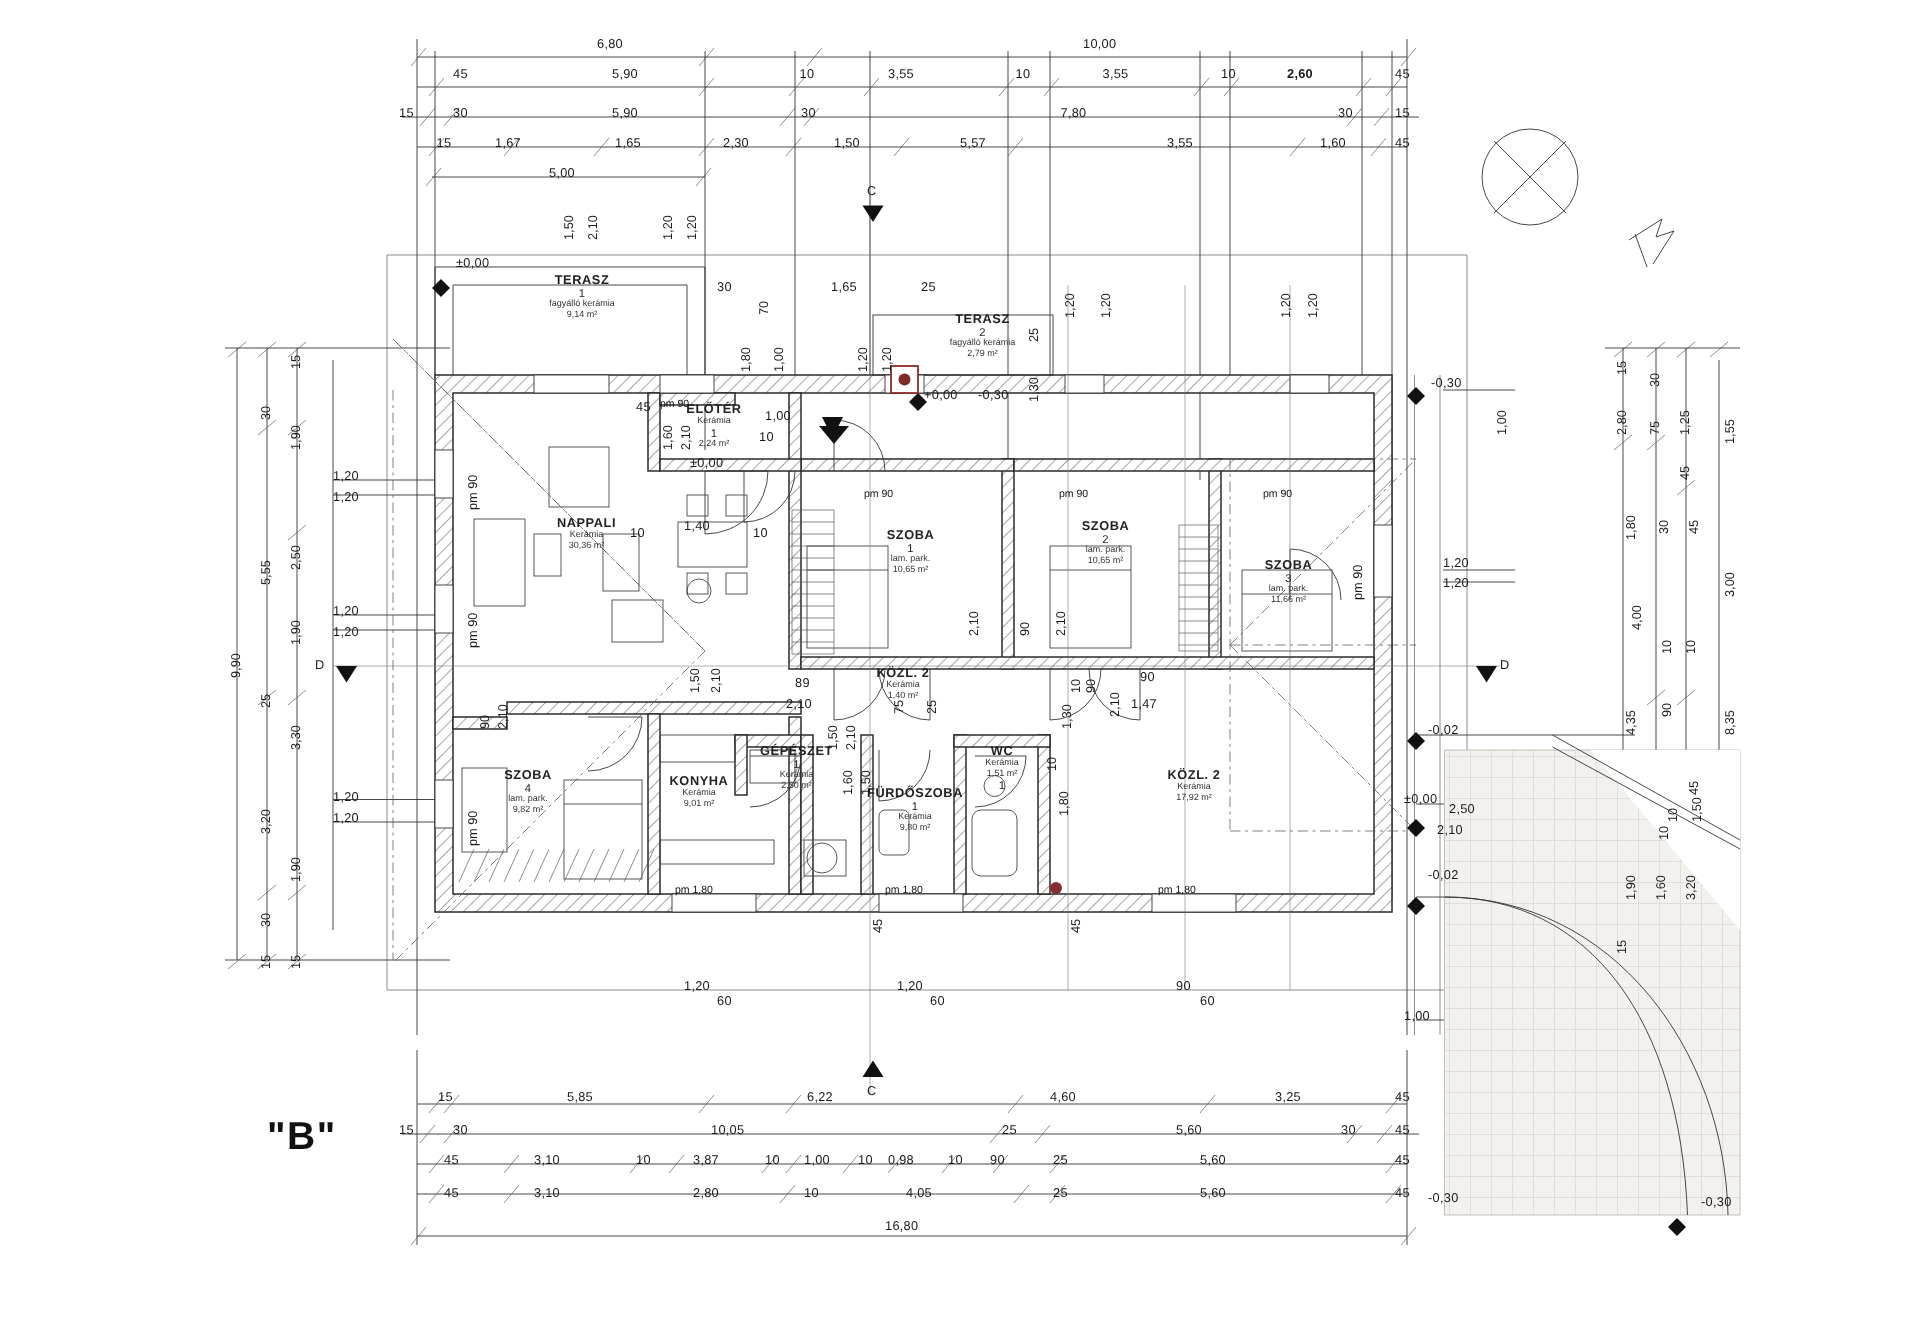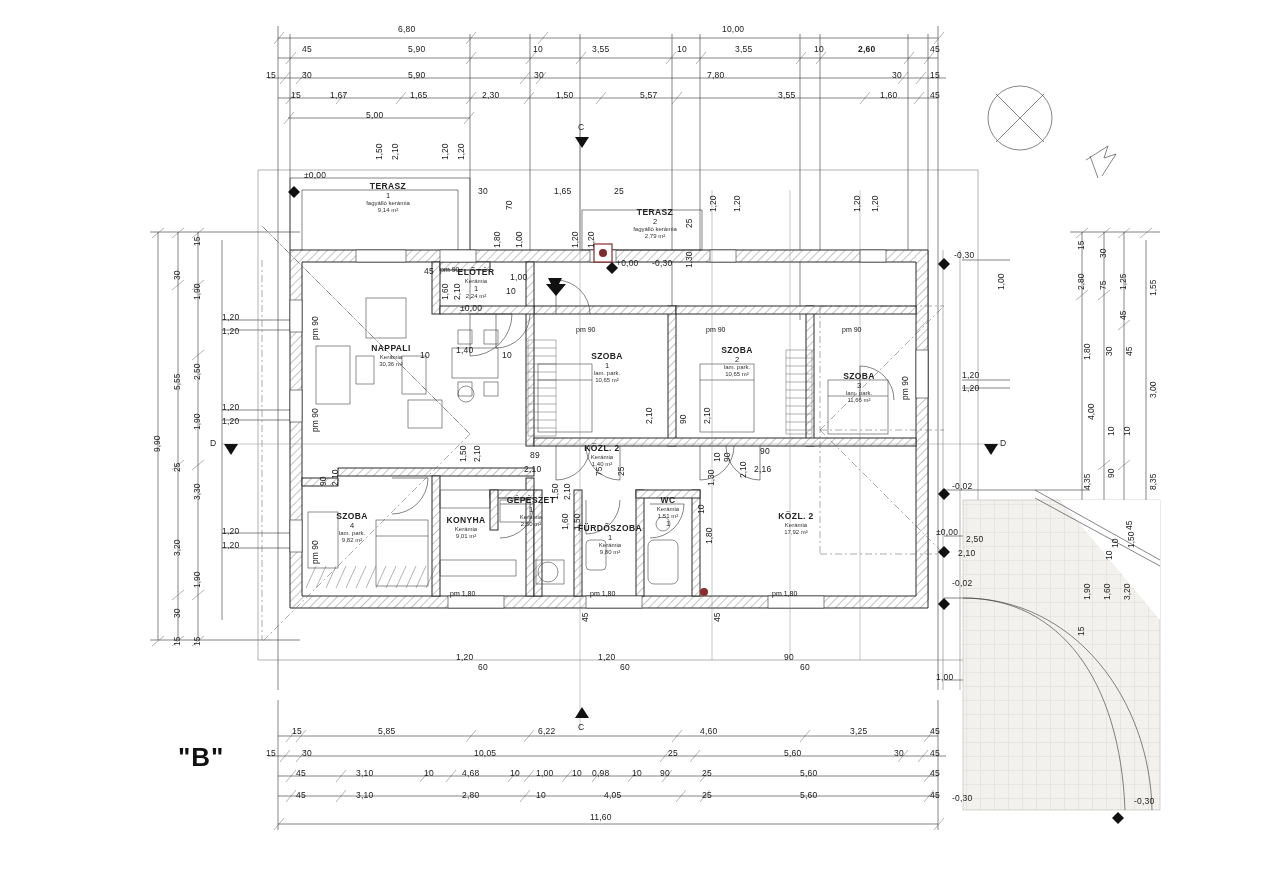--- a/index.html
+++ b/index.html
@@ -613,21 +613,21 @@
   <div class="abs dimv" style="left:452px;top:300px;">2,10</div>
   <div class="abs dim" style="left:456px;top:345px;">1,40</div>
   <div class="abs dim" style="left:420px;top:350px;">10</div>
   <div class="abs dim" style="left:502px;top:350px;">10</div>
   <div class="abs dim" style="left:530px;top:450px;">89</div>
   <div class="abs dim" style="left:524px;top:464px;">2,10</div>
   <div class="abs dimv" style="left:644px;top:424px;">2,10</div>
   <div class="abs dimv" style="left:678px;top:424px;">90</div>
   <div class="abs dimv" style="left:702px;top:424px;">2,10</div>
   <div class="abs dim" style="left:760px;top:446px;">90</div>
-  <div class="abs dim" style="left:754px;top:464px;">2,16</div>
+  <div class="abs dim" style="left:754px;top:464px;">1,47</div>
   <div class="abs dimv" style="left:738px;top:478px;">2,10</div>
   <div class="abs dimv" style="left:712px;top:462px;">10</div>
   <div class="abs dimv" style="left:722px;top:462px;">90</div>
   <div class="abs dimv" style="left:458px;top:462px;">1,50</div>
   <div class="abs dimv" style="left:472px;top:462px;">2,10</div>
   <div class="abs dimv" style="left:318px;top:486px;">90</div>
   <div class="abs dimv" style="left:330px;top:486px;">2,10</div>
   <div class="abs dimv" style="left:550px;top:500px;">1,50</div>
   <div class="abs dimv" style="left:562px;top:500px;">2,10</div>
   <div class="abs dimv" style="left:594px;top:476px;">75</div>
@@ -659,41 +659,41 @@
   <div class="abs dim" style="left:302px;top:748px;">30</div>
   <div class="abs dim" style="left:474px;top:748px;">10,05</div>
   <div class="abs dim" style="left:668px;top:748px;">25</div>
   <div class="abs dim" style="left:784px;top:748px;">5,60</div>
   <div class="abs dim" style="left:894px;top:748px;">30</div>
   <div class="abs dim" style="left:930px;top:748px;">45</div>
 
   <div class="abs dim" style="left:296px;top:768px;">45</div>
   <div class="abs dim" style="left:356px;top:768px;">3,10</div>
   <div class="abs dim" style="left:424px;top:768px;">10</div>
-  <div class="abs dim" style="left:462px;top:768px;">4,68</div>
+  <div class="abs dim" style="left:462px;top:768px;">3,87</div>
   <div class="abs dim" style="left:510px;top:768px;">10</div>
   <div class="abs dim" style="left:536px;top:768px;">1,00</div>
   <div class="abs dim" style="left:572px;top:768px;">10</div>
   <div class="abs dim" style="left:592px;top:768px;">0,98</div>
   <div class="abs dim" style="left:632px;top:768px;">10</div>
   <div class="abs dim" style="left:660px;top:768px;">90</div>
   <div class="abs dim" style="left:702px;top:768px;">25</div>
   <div class="abs dim" style="left:800px;top:768px;">5,60</div>
   <div class="abs dim" style="left:930px;top:768px;">45</div>
 
   <div class="abs dim" style="left:296px;top:790px;">45</div>
   <div class="abs dim" style="left:356px;top:790px;">3,10</div>
   <div class="abs dim" style="left:462px;top:790px;">2,80</div>
   <div class="abs dim" style="left:536px;top:790px;">10</div>
   <div class="abs dim" style="left:604px;top:790px;">4,05</div>
   <div class="abs dim" style="left:702px;top:790px;">25</div>
   <div class="abs dim" style="left:800px;top:790px;">5,60</div>
   <div class="abs dim" style="left:930px;top:790px;">45</div>
 
-  <div class="abs dim" style="left:590px;top:812px;">11,60</div>
+  <div class="abs dim" style="left:590px;top:812px;">16,80</div>
 
   <div class="abs dimv" style="left:152px;top:452px;">9,90</div>
   <div class="abs dimv" style="left:172px;top:280px;">30</div>
   <div class="abs dimv" style="left:172px;top:390px;">5,55</div>
   <div class="abs dimv" style="left:172px;top:472px;">25</div>
   <div class="abs dimv" style="left:172px;top:556px;">3,20</div>
   <div class="abs dimv" style="left:172px;top:618px;">30</div>
   <div class="abs dimv" style="left:172px;top:646px;">15</div>
 
   <div class="abs dimv" style="left:192px;top:246px;">15</div>

